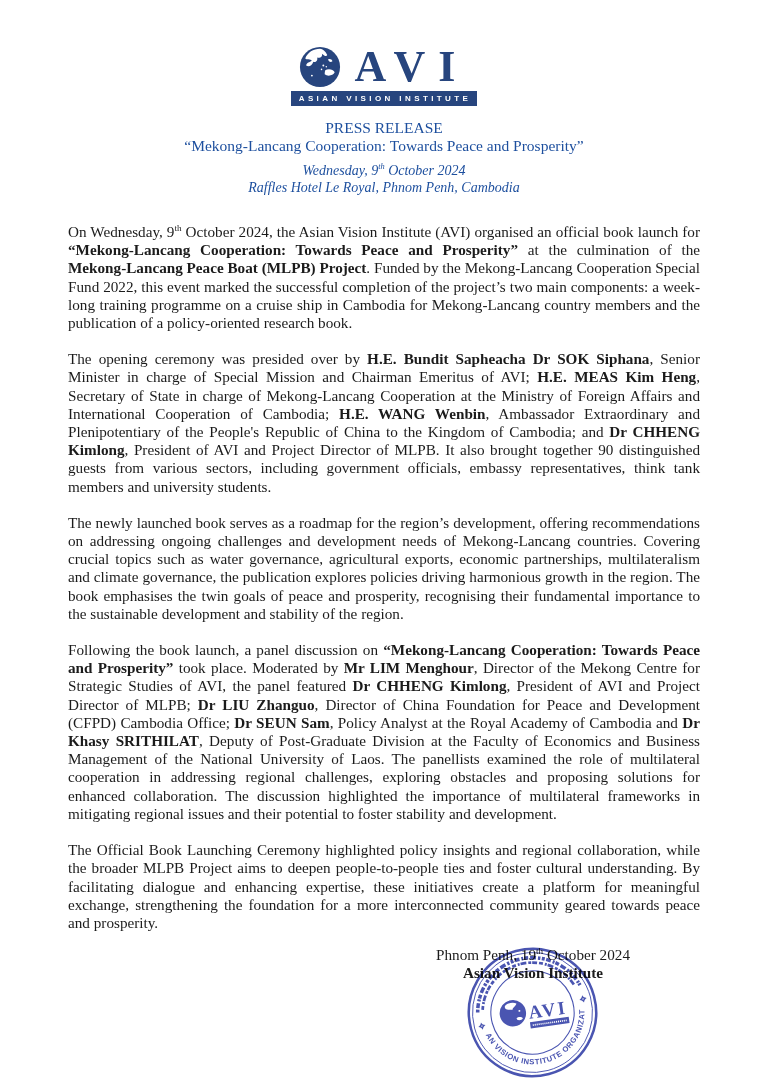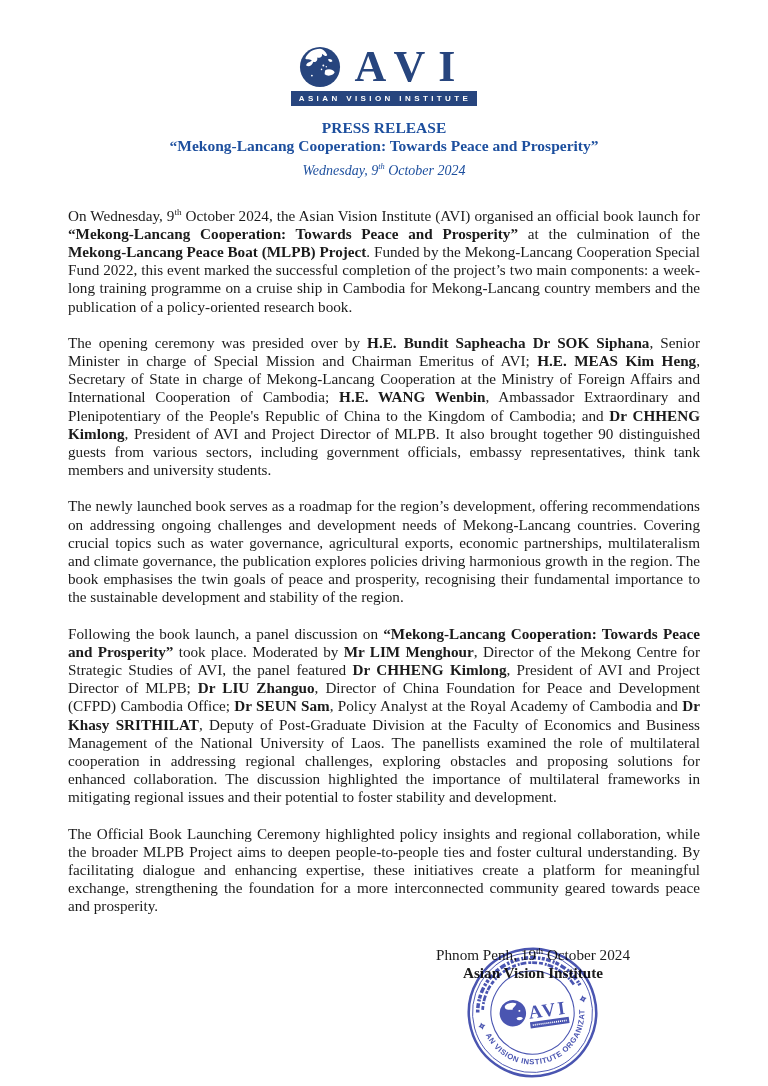--- a/index.html
+++ b/index.html
@@ -40,21 +40,21 @@
     color:#fff;
     font-family:"Liberation Sans",sans-serif;
     font-weight:bold;
     font-size:8px;line-height:8px;
     letter-spacing:3.4px;
     padding:4px 6px 3px 8px;
     margin-top:3px;
     text-align:center;
     white-space:nowrap;
   }
-  .head-line{margin:0;color:var(--blue);font-weight:bold;font-size:15.5px;line-height:17.5px;}
+  .head-line{margin:0;color:var(--blue);font-weight:normal;font-size:15.5px;line-height:17.5px;}
   .head-line.first{margin-top:13px;}
   .dateline{margin:0;color:var(--blue);font-style:italic;font-size:14px;line-height:16.5px;}
   .dateline.first{margin-top:9px;}
 
   
   main{
     margin:27px 68px 0 68px;
     text-align:justify;
     font-size:15.2px;
     line-height:18.2px;
@@ -110,20 +110,21 @@
         </svg>
         <span class="logo-acronym">AVI</span>
       </div>
       <div class="logo-banner">ASIAN VISION INSTITUTE</div>
     </div>
 
     <h1 class="head-line first">PRESS RELEASE</h1>
     <h2 class="head-line">“Mekong-Lancang Cooperation: Towards Peace and Prosperity”</h2>
 
     <p class="dateline first"><span>Wednesday, 9</span><sup>th</sup><span> October 2024</span></p>
+    <p class="dateline">Raffles Hotel Le Royal, Phnom Penh, Cambodia</p>
   </header>
 
   <main>
     <p><span>On Wednesday, 9</span><sup>th</sup><span> October 2024, the Asian Vision Institute (AVI) organised an official book launch for </span><span class="b">“Mekong-Lancang Cooperation: Towards Peace and Prosperity”</span><span> at the culmination of the </span><span class="b">Mekong-Lancang Peace Boat (MLPB) Project</span><span>. Funded by the Mekong-Lancang Cooperation Special Fund 2022, this event marked the successful completion of the project’s two main components: a week-long training programme on a cruise ship in Cambodia for Mekong-Lancang country members and the publication of a policy-oriented research book.</span></p>
     <p><span>The opening ceremony was presided over by </span><span class="b">H.E. Bundit Sapheacha Dr SOK Siphana</span><span>, Senior Minister in charge of Special Mission and Chairman Emeritus of AVI; </span><span class="b">H.E. MEAS Kim Heng</span><span>, Secretary of State in charge of Mekong-Lancang Cooperation at the Ministry of Foreign Affairs and International Cooperation of Cambodia; </span><span class="b">H.E. WANG Wenbin</span><span>, Ambassador Extraordinary and Plenipotentiary of the People's Republic of China to the Kingdom of Cambodia; and </span><span class="b">Dr CHHENG Kimlong</span><span>, President of AVI and Project Director of MLPB. It also brought together 90 distinguished guests from various sectors, including government officials, embassy representatives, think tank members and university students.</span></p>
     <p><span>The newly launched book serves as a roadmap for the region’s development, offering recommendations on addressing ongoing challenges and development needs of Mekong-Lancang countries. Covering crucial topics such as water governance, agricultural exports, economic partnerships, multilateralism and climate governance, the publication explores policies driving harmonious growth in the region. The book emphasises the twin goals of peace and prosperity, recognising their fundamental importance to the sustainable development and stability of the region.</span></p>
     <p><span>Following the book launch, a panel discussion on </span><span class="b">“Mekong-Lancang Cooperation: Towards Peace and Prosperity”</span><span> took place. Moderated by </span><span class="b">Mr LIM Menghour</span><span>, Director of the Mekong Centre for Strategic Studies of AVI, the panel featured </span><span class="b">Dr CHHENG Kimlong</span><span>, President of AVI and Project Director of MLPB; </span><span class="b">Dr LIU Zhanguo</span><span>, Director of China Foundation for Peace and Development (CFPD) Cambodia Office; </span><span class="b">Dr SEUN Sam</span><span>, Policy Analyst at the Royal Academy of Cambodia and </span><span class="b">Dr Khasy SRITHILAT</span><span>, Deputy of Post-Graduate Division at the Faculty of Economics and Business Management of the National University of Laos. The panellists examined the role of multilateral cooperation in addressing regional challenges, exploring obstacles and proposing solutions for enhanced collaboration. The discussion highlighted the importance of multilateral frameworks in mitigating regional issues and their potential to foster stability and development.</span></p>
     <p><span>The Official Book Launching Ceremony highlighted policy insights and regional collaboration, while the broader MLPB Project aims to deepen people-to-people ties and foster cultural understanding. By facilitating dialogue and enhancing expertise, these initiatives create a platform for meaningful exchange, strengthening the foundation for a more interconnected community geared towards peace and prosperity.</span></p>
   </main>
 

